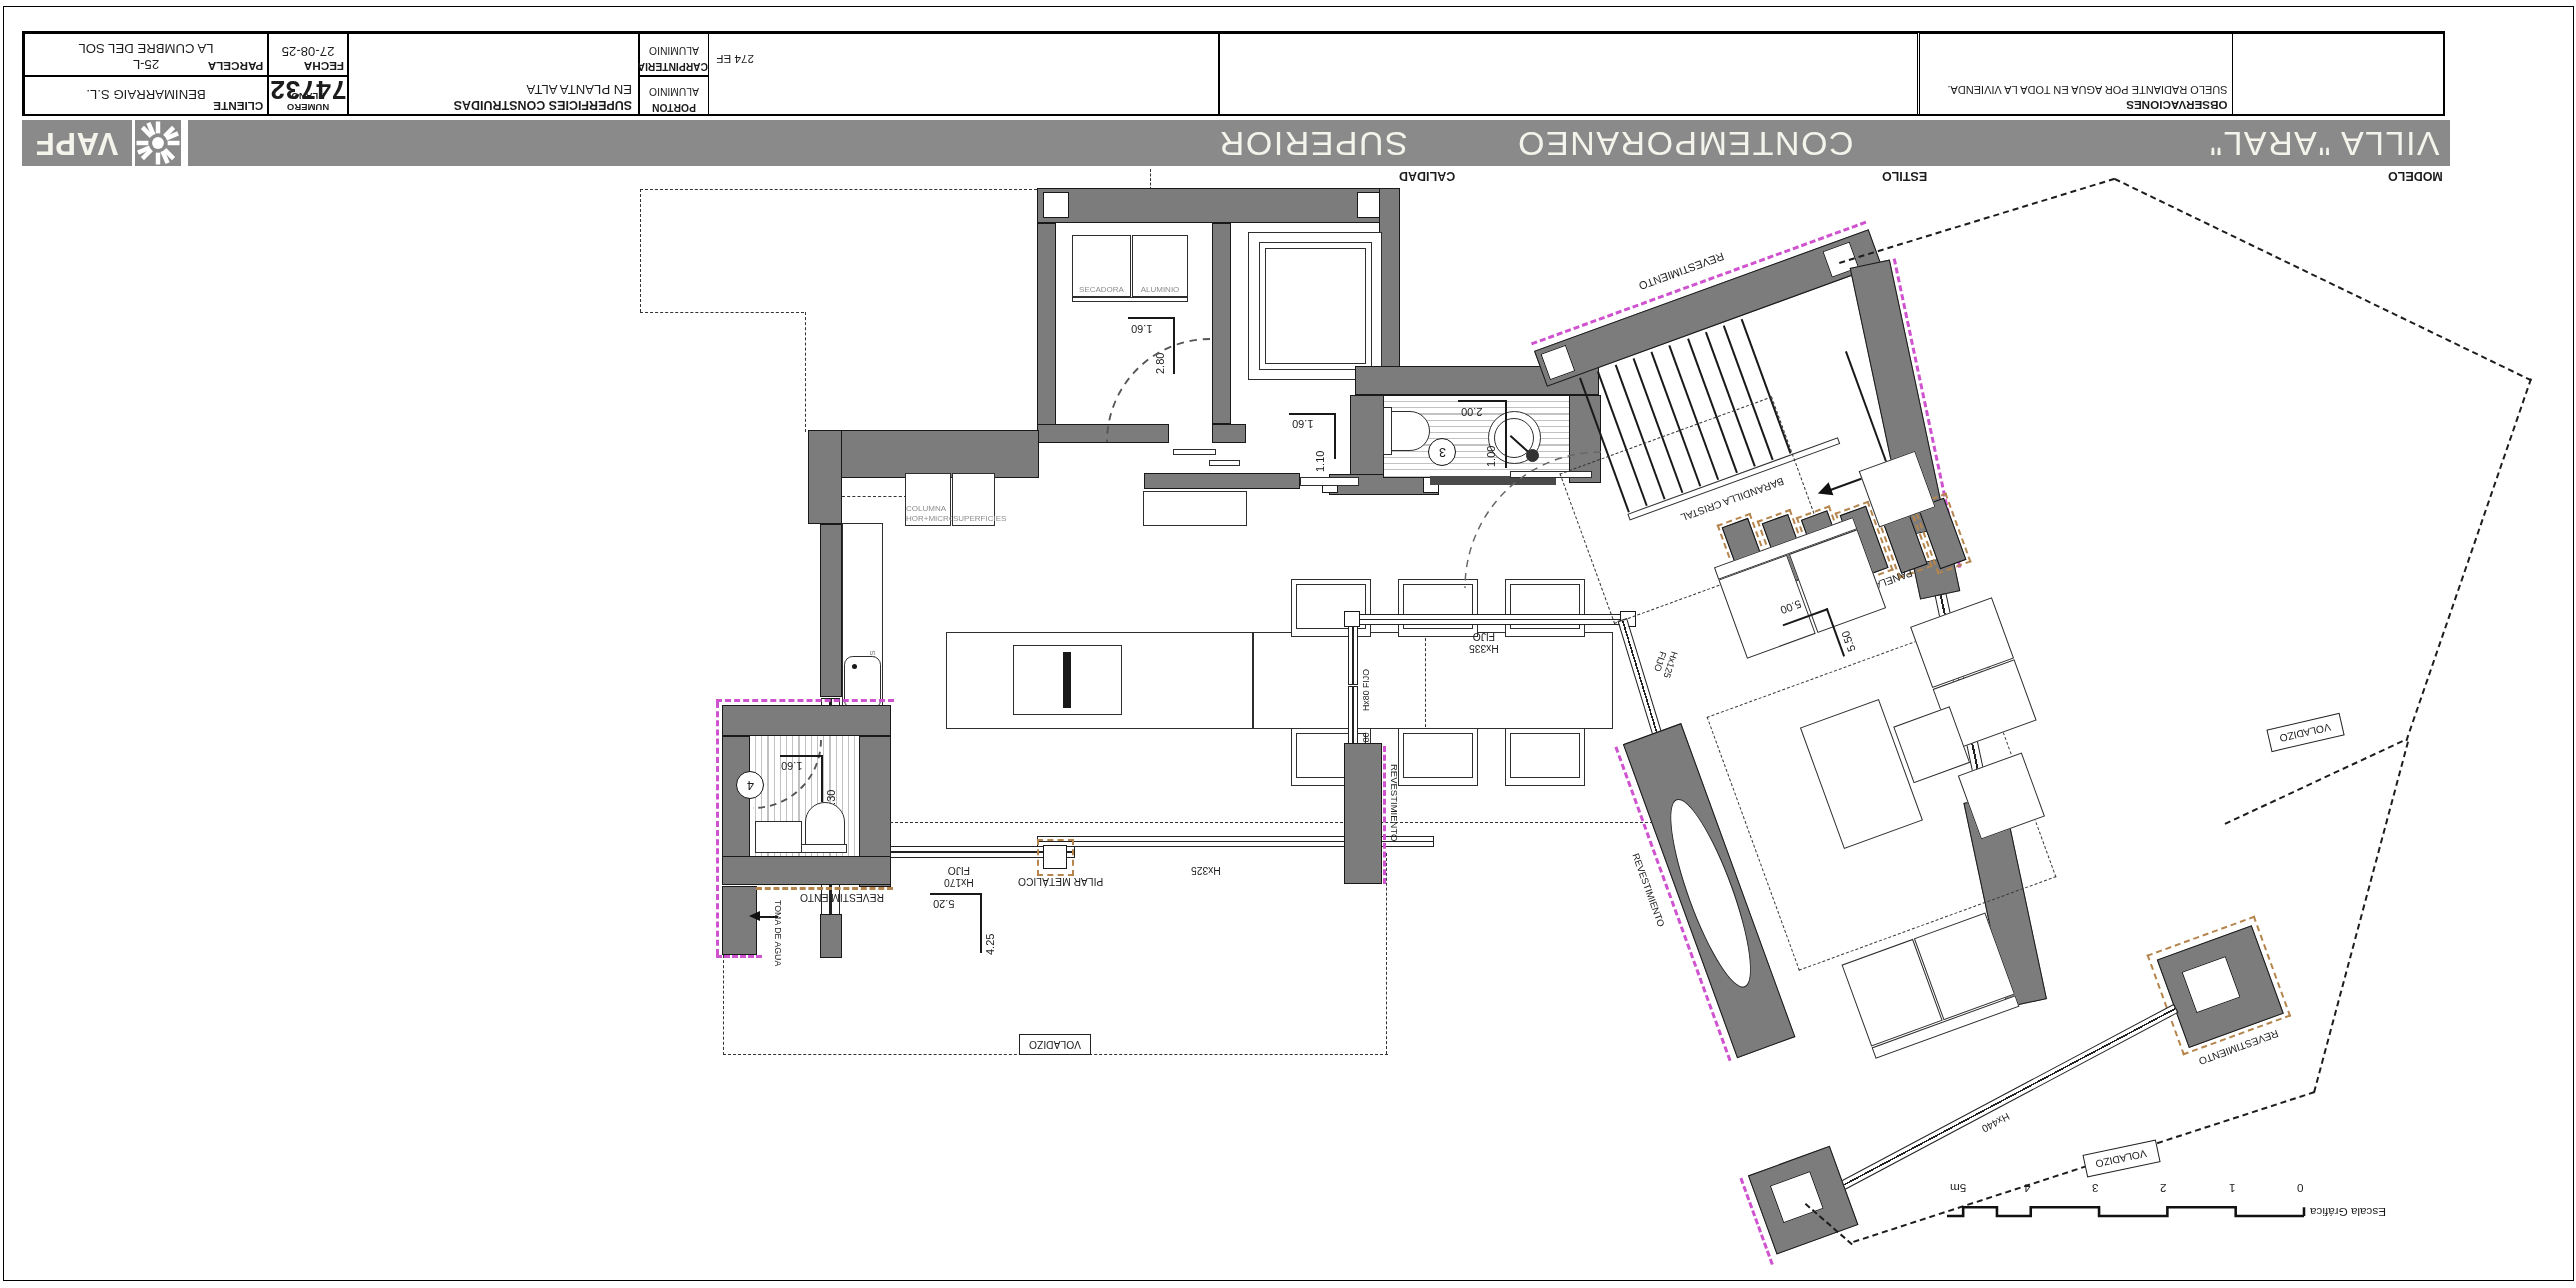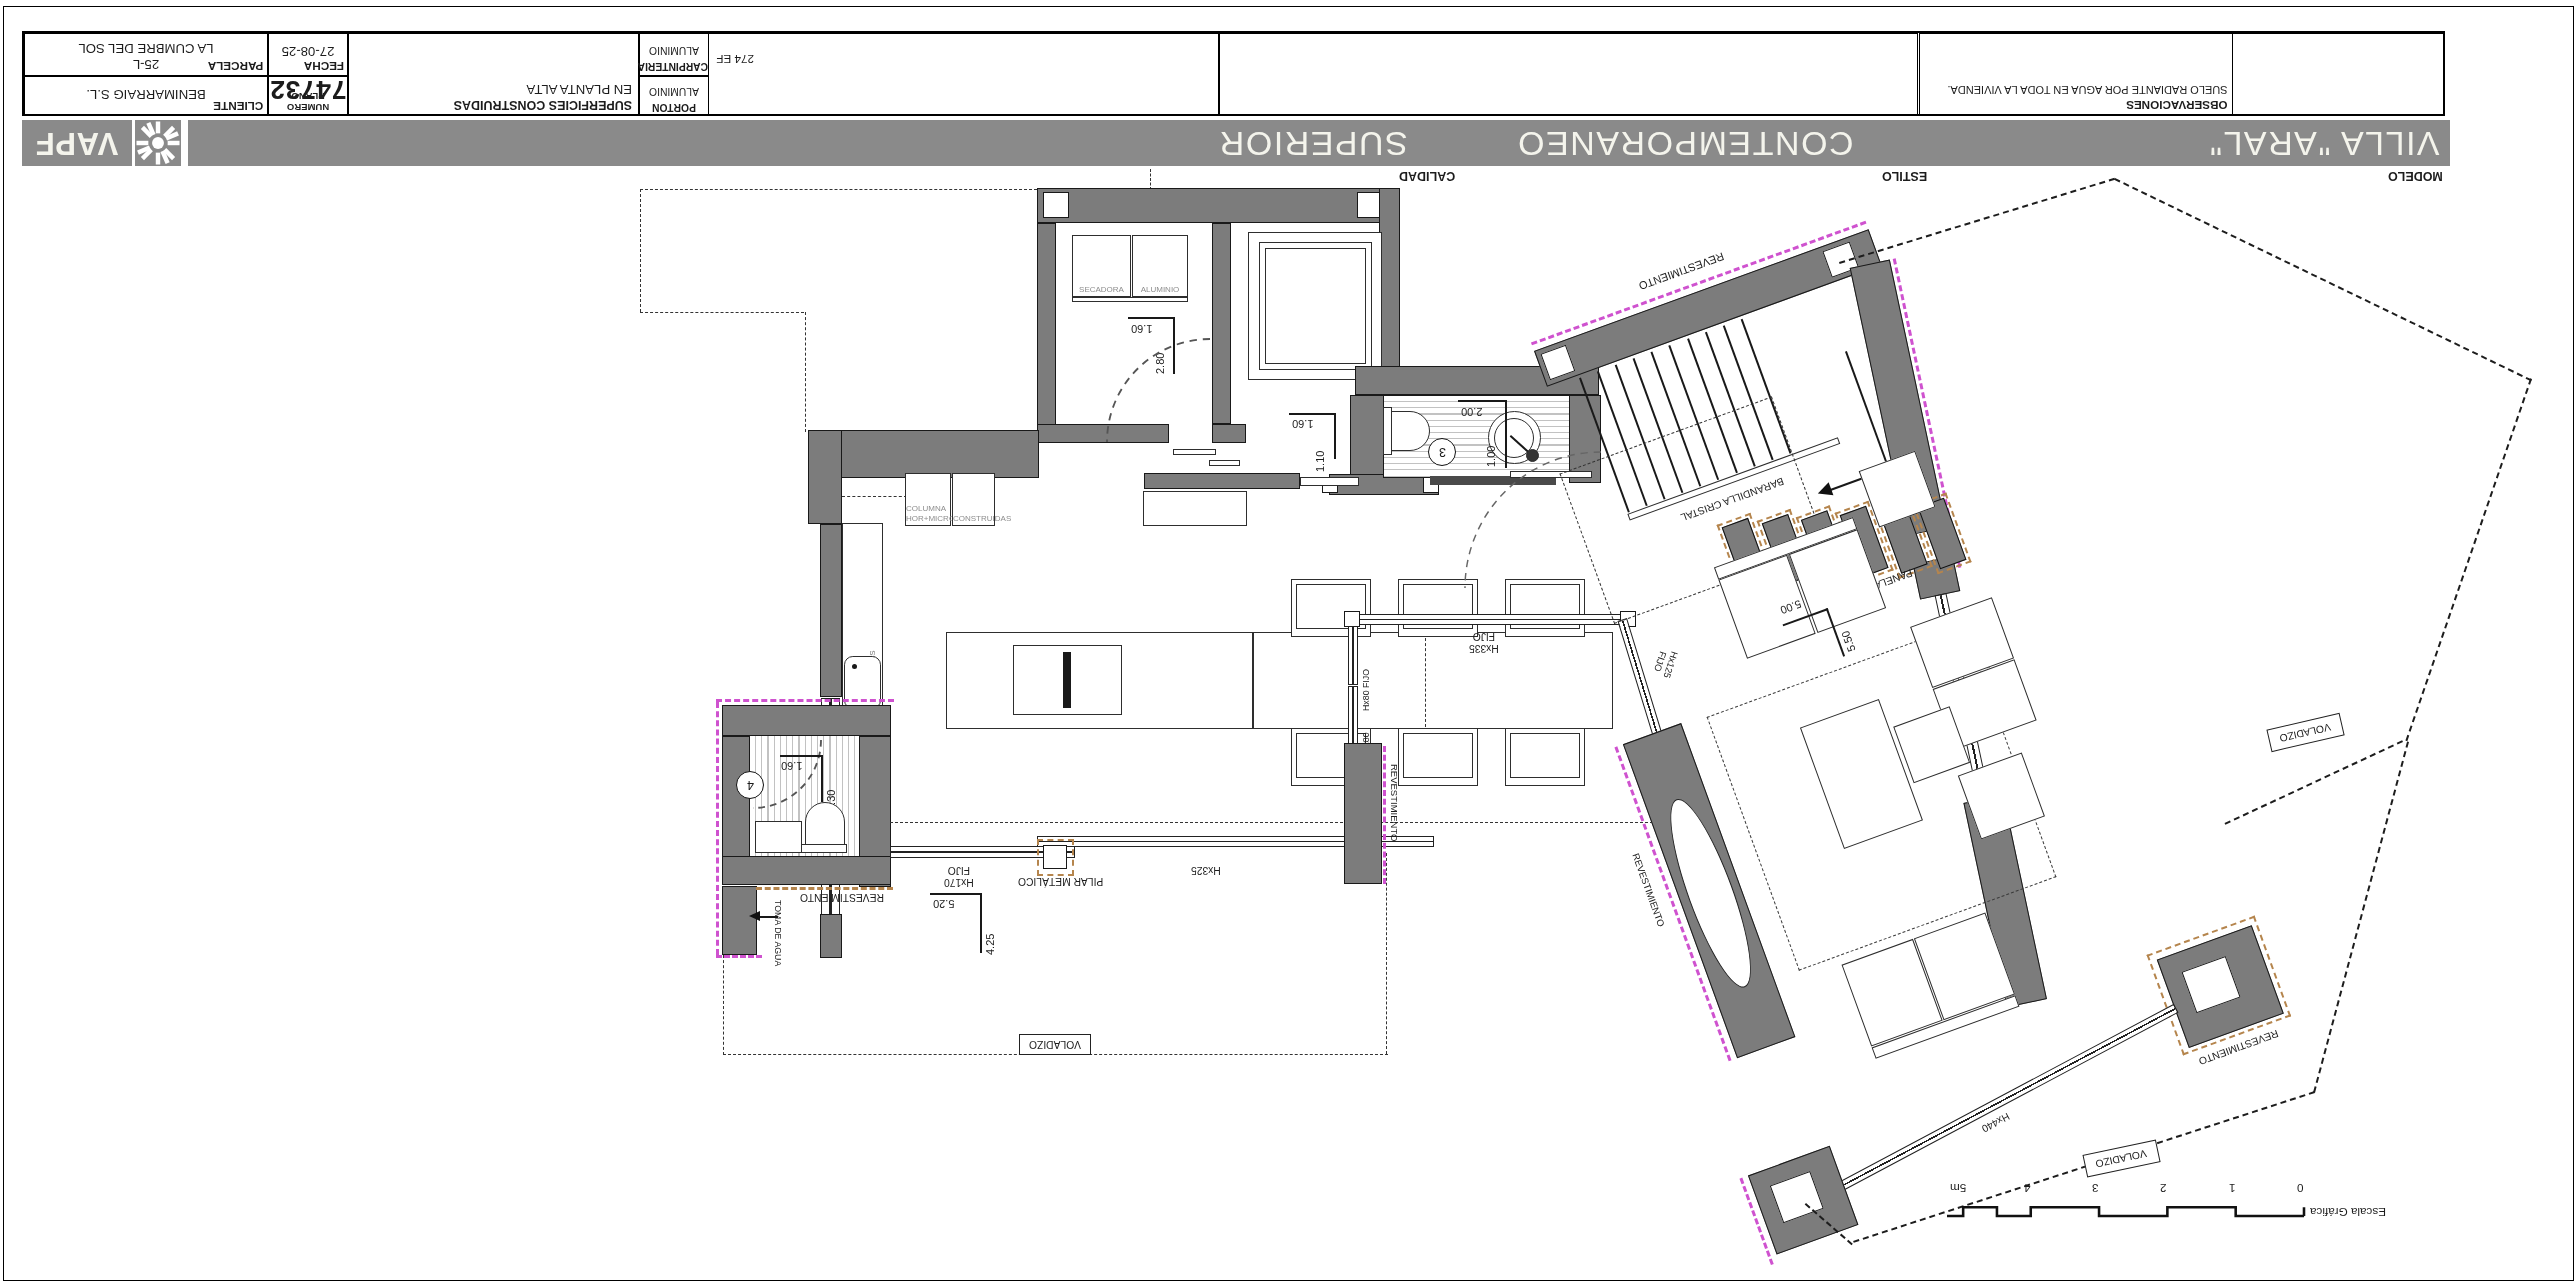--- a/index.html
+++ b/index.html
@@ -217,21 +217,21 @@
   <div class="wall" style="left:820px;top:524px;width:22px;height:173px;"></div>
   <div class="glassv" style="left:821px;top:698px;width:19px;height:217px;"></div>
   <span class="txt vtu" style="left:843px;top:727px;height:110px;font-size:9.5px;">120x220</span>
   <div class="wall" style="left:820px;top:914px;width:22px;height:44px;"></div>
 
   <div class="tn" style="left:905px;top:473px;width:46px;height:53px;">
     <span class="txt gray-lab" style="left:0;right:0;bottom:11.7px;text-align:left;margin-top:25px;">COLUMNA</span>
     <span class="txt gray-lab" style="left:0;right:0;bottom:2.2px;text-align:center;">HOR+MICRO</span>
   </div>
   <div class="tn" style="left:952px;top:473px;width:43px;height:53px;">
-    <span class="txt gray-lab" style="left:0;right:0;bottom:2.2px;text-align:center;">CONSTRUIDAS</span>
+    <span class="txt gray-lab" style="left:0;right:0;bottom:2.2px;text-align:center;">SUPERFICIES</span>
   </div>
   <div class="tn" style="left:1143px;top:491px;width:104px;height:35px;"></div>
   <div class="wall" style="left:1144px;top:473px;width:156px;height:16px;"></div>
   <div class="tn" style="left:1300px;top:477px;width:59px;height:8.8px;"></div>
   <div class="tn" style="left:1173px;top:449px;width:43px;height:5.9px;"></div>
   <div class="tn" style="left:1209px;top:460px;width:31px;height:5.9px;"></div>
 
   <div class="tn" style="left:842px;top:523px;width:41px;height:319px;"></div>
   <span class="txt vtu gray-lab" style="left:868px;top:602px;height:103px;color:#777;">LAVAVAJILLAS</span>
   <div class="tn" style="left:844px;top:656px;width:37px;height:53px;border-radius:8.8px;"></div>

